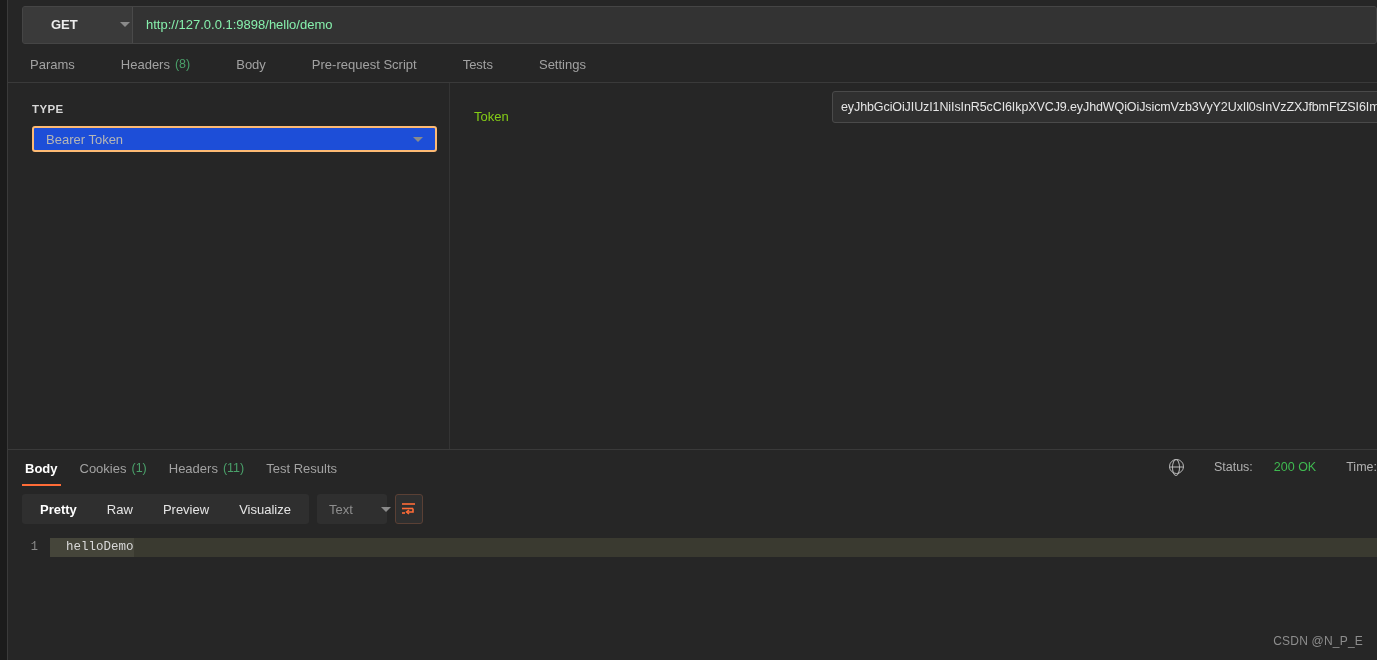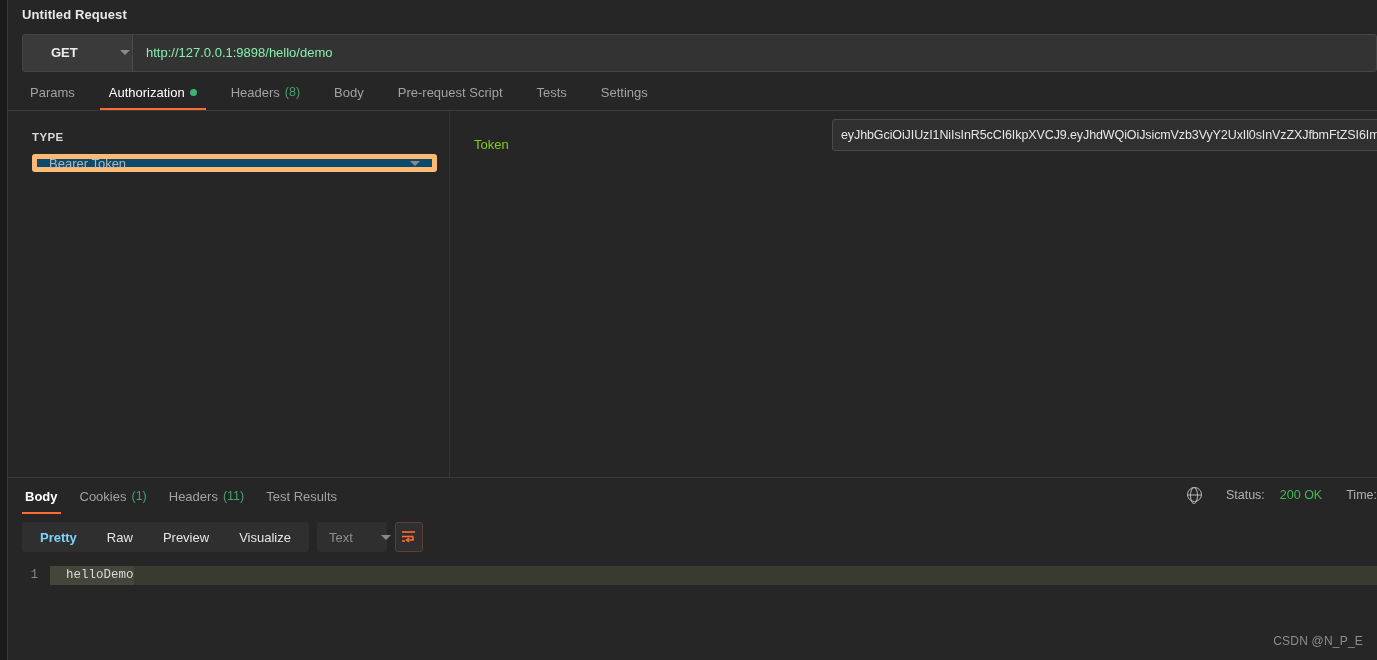--- a/index.html
+++ b/index.html
@@ -108,21 +108,21 @@
     cursor: text;
   }
 
   
   .req-tabs {
     height: 37px;
     display: flex;
     align-items: flex-end;
     padding-left: 14px;
     border-bottom: 1px solid #3a3a3a;
-    gap: 0;
+    gap: 12px;
   }
   .req-tab {
     position: relative;
     height: 36px;
     display: flex;
     align-items: center;
     gap: 5px;
     padding: 0 17px;
     font-size: 13px;
     color: #a2a2a2;
@@ -160,23 +160,23 @@
   }
   .type-label {
     font-size: 11.5px;
     font-weight: bold;
     color: #d8d8d8;
     letter-spacing: .4px;
     margin-bottom: 11px;
   }
   .type-select {
     width: 405px;
-    height: 18px;
-    background: #0c4a6e;
-    border: 5px solid #fdba74;
+    height: 26px;
+    background: #1d4ed8;
+    border: 2px solid #fdba74;
     border-radius: 3px;
     display: flex;
     align-items: center;
     justify-content: space-between;
     padding: 0 12px 0 12px;
     cursor: pointer;
   }
   .type-select .sel-text {
     font-size: 13px;
     color: #b6b6b6;
@@ -254,21 +254,21 @@
     left: 8px; right: 8px; bottom: 0;
     height: 2px;
     background: #ff6c37;
   }
   .resp-meta {
     position: absolute;
     right: 0;
     top: 9px;
     display: flex;
     align-items: center;
-    gap: 24px;
+    gap: 30px;
     font-size: 12.5px;
     color: #b0b0b0;
     white-space: nowrap;
   }
   .globe {
     width: 15px; height: 15px;
     border: 1.4px solid #b9b9b9;
     border-radius: 50%;
     position: relative;
   }
@@ -310,21 +310,21 @@
   .seg {
     height: 26px;
     display: flex;
     align-items: center;
     padding: 0 15px;
     font-size: 13px;
     color: #e5e5e5;
     border-radius: 3px;
     cursor: pointer;
   }
-  .seg.active { color: #7dd3fc; font-weight: bold; }
+  .seg.active { color: #ffffff; font-weight: bold; }
   .fmt-select {
     height: 30px;
     width: 70px;
     background: #2f2f2f;
     border-radius: 3px;
     display: flex;
     align-items: center;
     justify-content: flex-start;
     padding: 0 9px 0 12px;
     cursor: pointer;
@@ -393,41 +393,34 @@
 </style>
 </head>
 <body>
 
 <div class="app">
 
   <div class="left-edge"></div>
 
   <div class="content">
 
-    <div class="title-bar">
-      <span class="req-title">Untitled Request</span>
-    </div>
 
     <div class="url-row">
       <div class="url-box">
         <div class="method-select">
           <span class="method-label">GET</span>
           <span class="caret"></span>
         </div>
         <div class="url-input">http://127.0.0.1:9898/hello/demo</div>
       </div>
     </div>
 
     <div class="req-tabs">
       <div class="req-tab">
         <span>Params</span>
-      </div>
-      <div class="req-tab active">
-        <span>Authorization</span>
-        <span class="green-dot"></span>
       </div>
       <div class="req-tab">
         <span>Headers</span>
         <span class="tab-count">(8)</span>
       </div>
       <div class="req-tab">
         <span>Body</span>
       </div>
       <div class="req-tab">
         <span>Pre-request Script</span>

